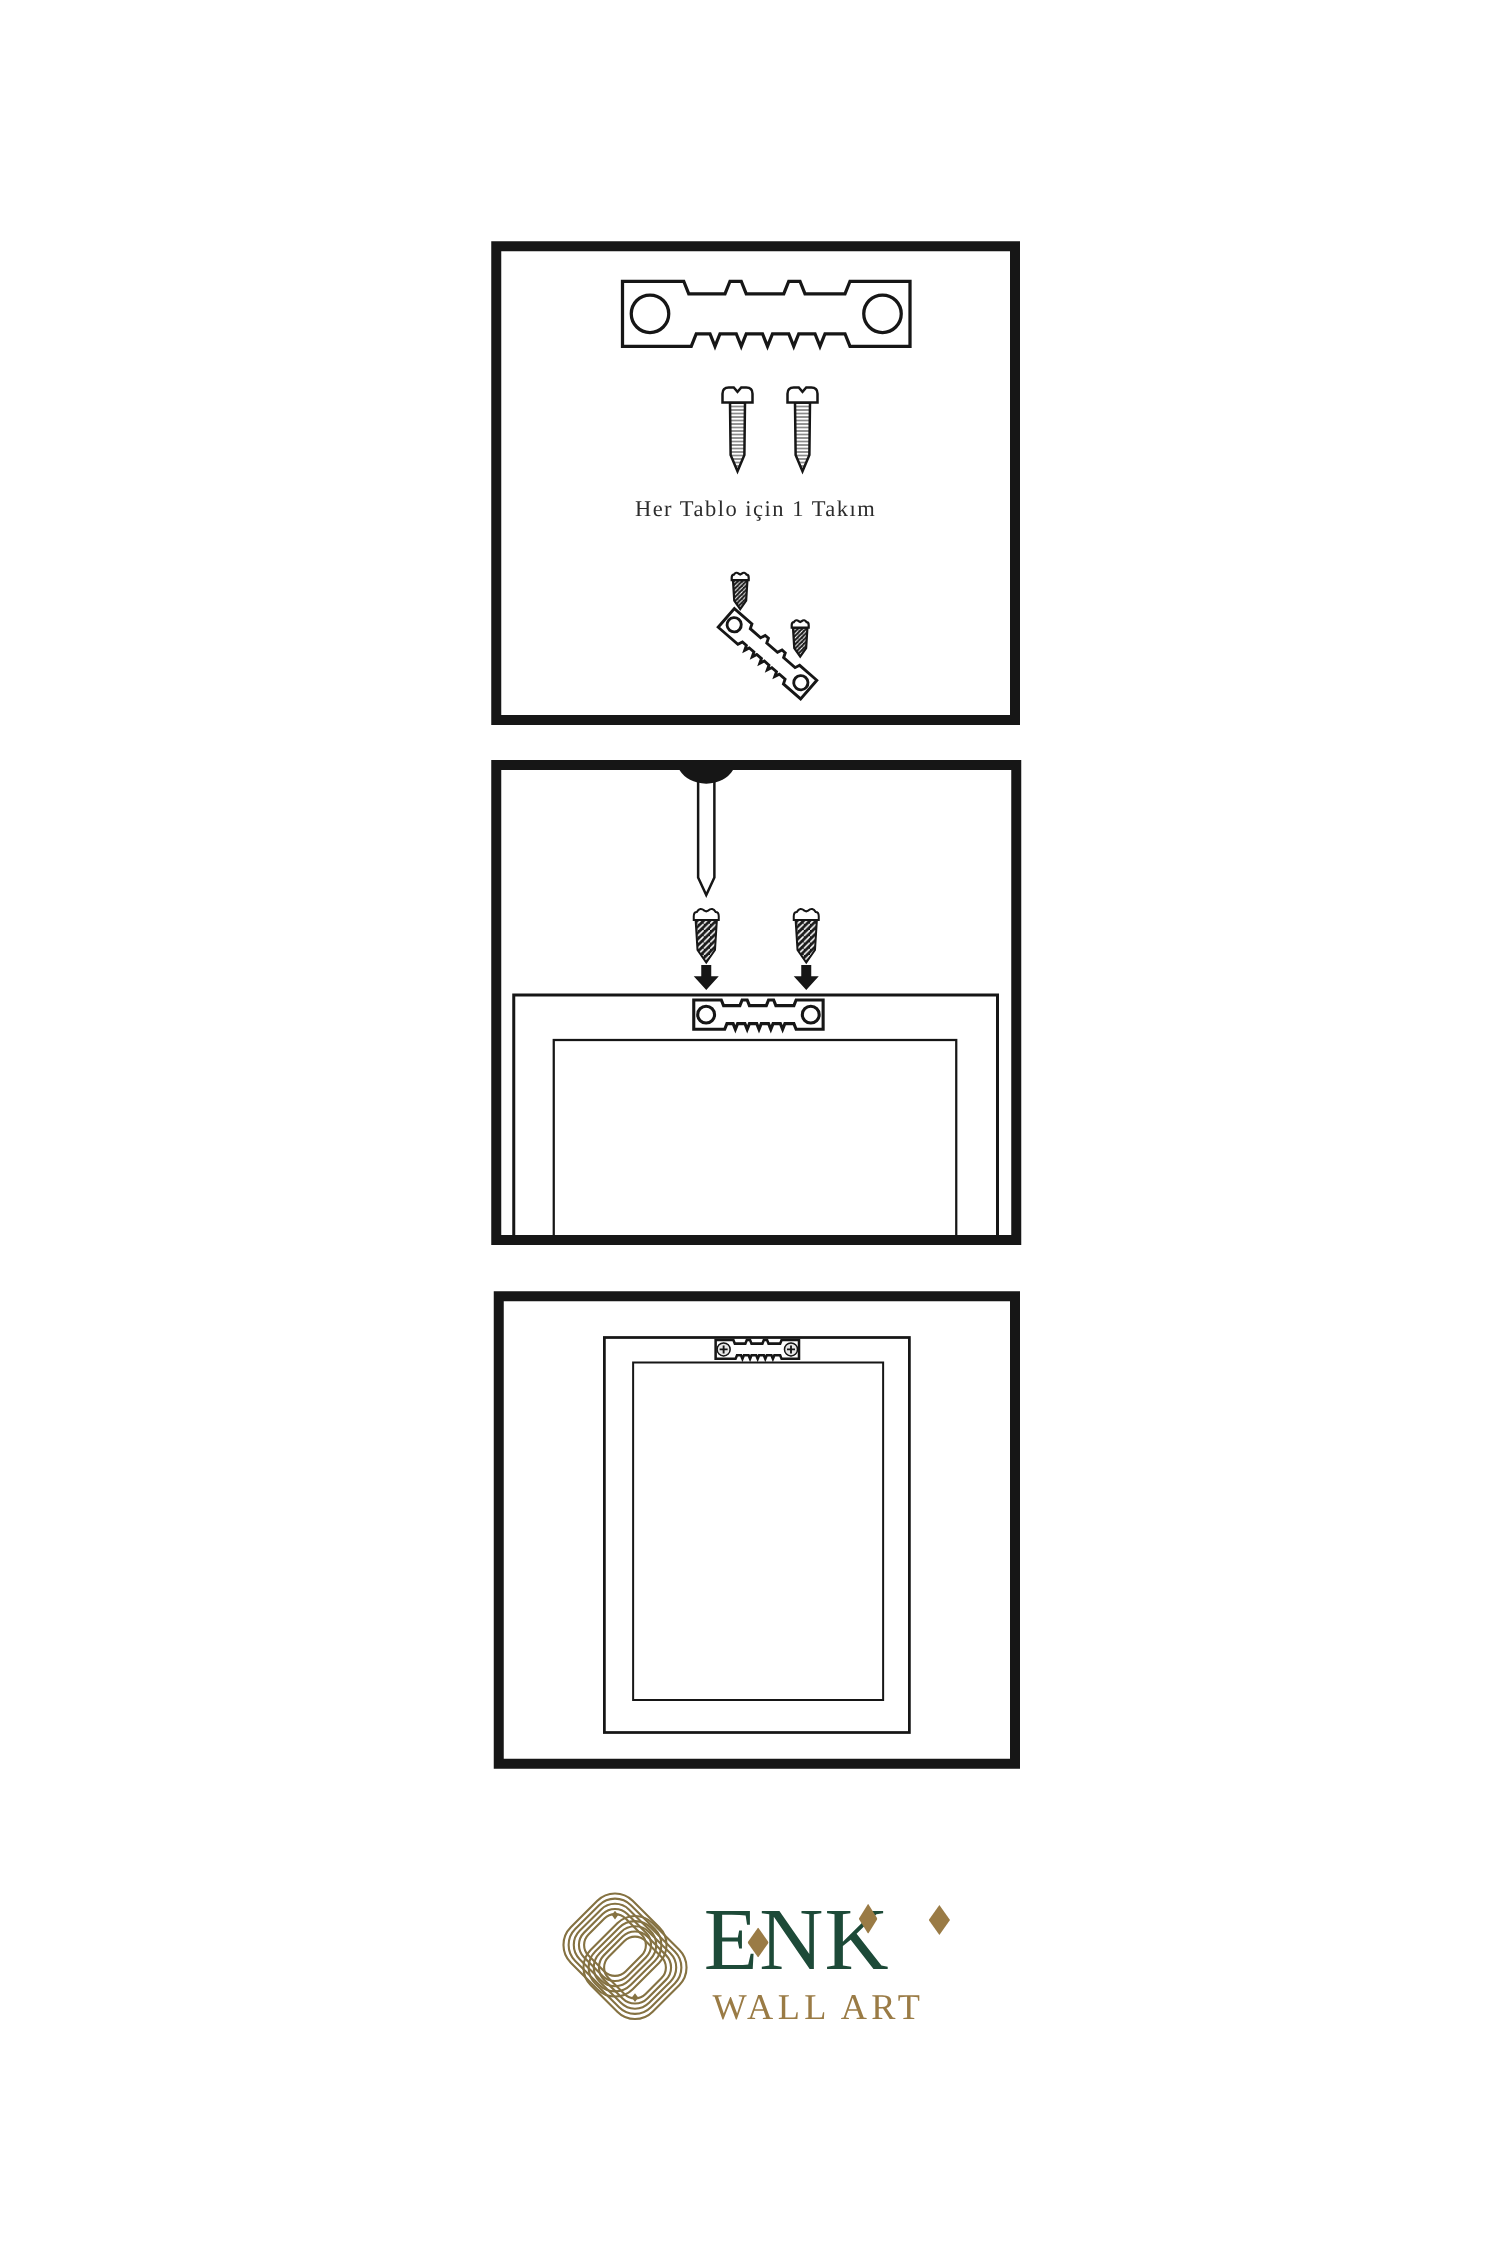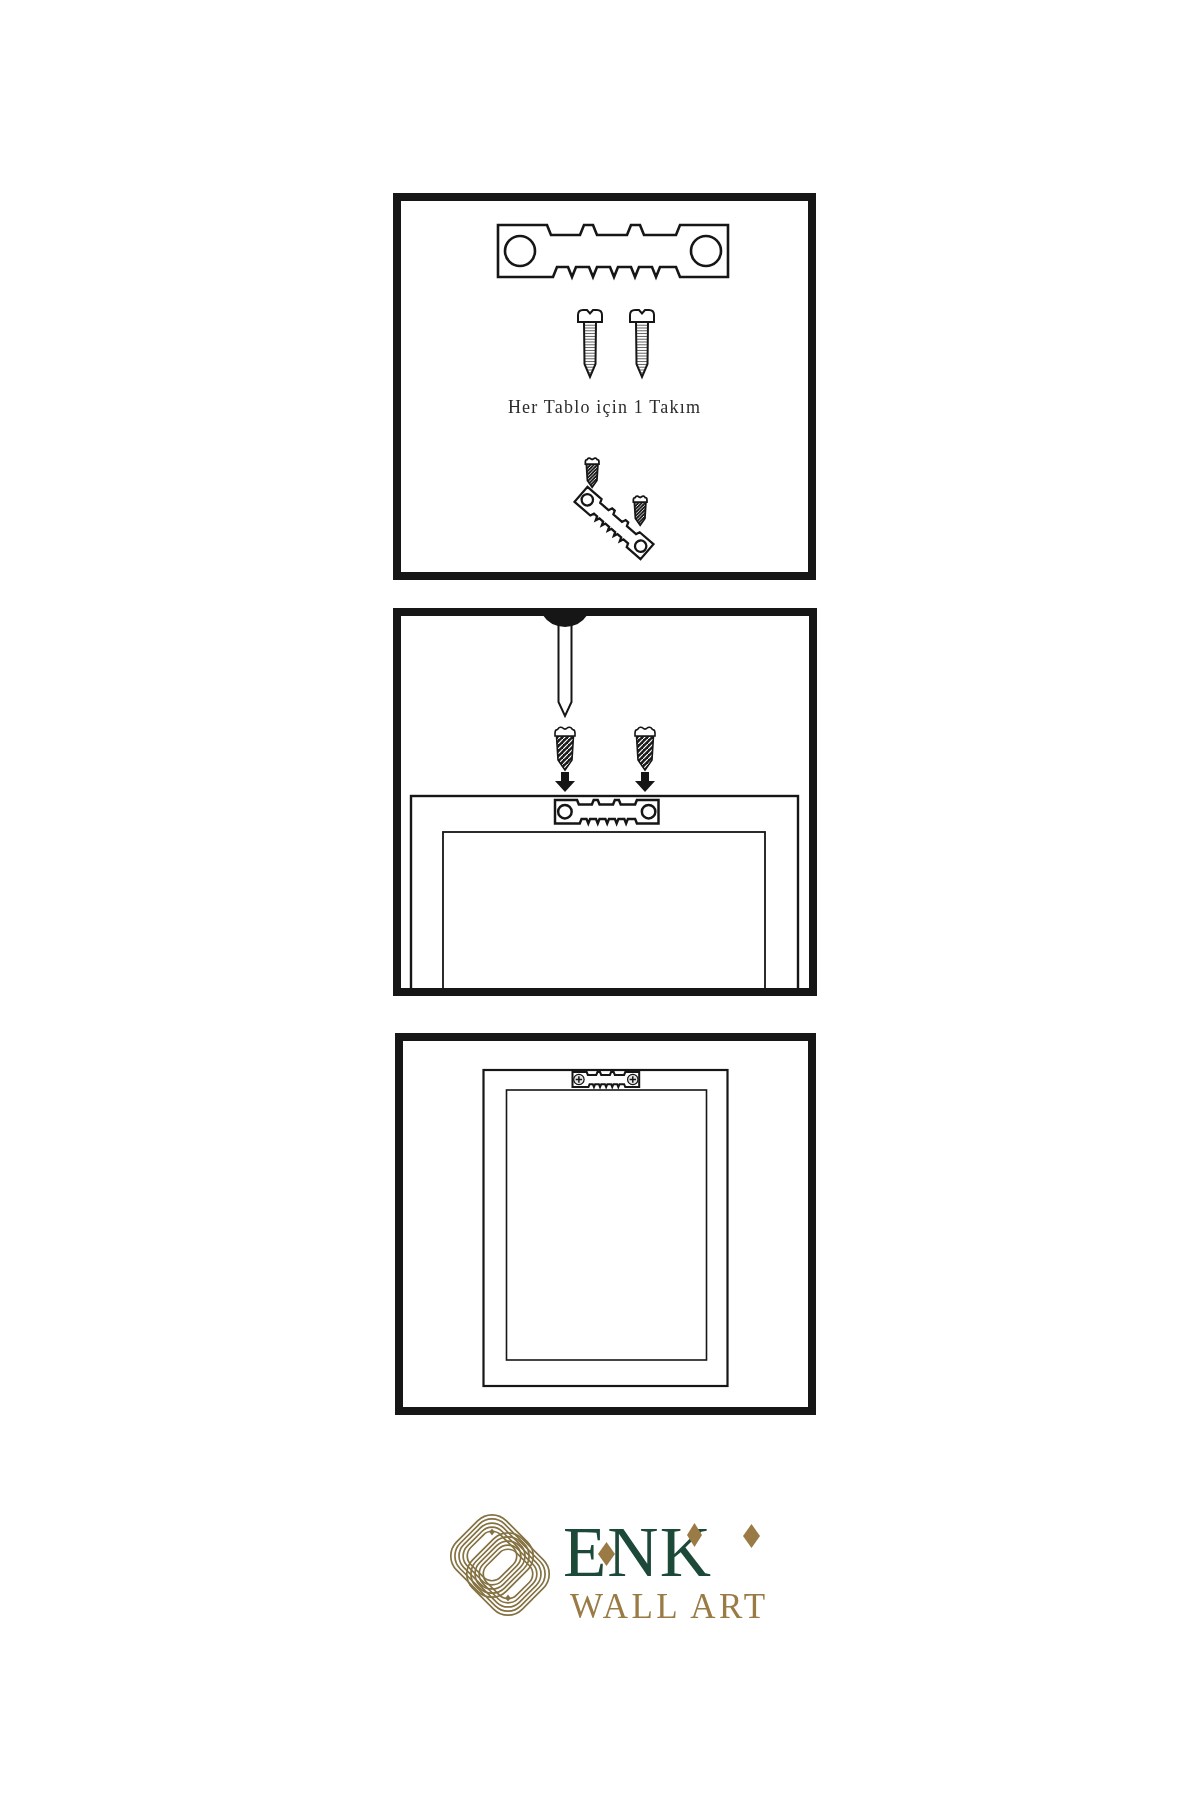--- a/index.html
+++ b/index.html
@@ -19,21 +19,21 @@
   #panel3{left:395px;top:1033px;width:421px;height:382px;}
   .caption{position:absolute;left:0;right:0;top:190px;text-align:center;
            font-size:18px;letter-spacing:1.2px;color:#2c2c2c;line-height:32px;}
   .ln{stroke:var(--line);}
   .wfill{fill:#ffffff;}
   .blk{fill:var(--line);}
   
   #knot{position:absolute;left:440px;top:1500px;width:120px;height:130px;}
   #wordmark{position:absolute;left:563px;top:1504px;font-size:71px;line-height:97px;
             letter-spacing:1px;color:var(--logo-green);font-weight:400;}
-  #wordsub{position:absolute;left:570px;top:1593px;font-size:35px;line-height:27px;
+  #wordsub{position:absolute;left:570px;top:1593px;font-size:29px;line-height:27px;
            letter-spacing:3.5px;color:var(--logo-gold);font-weight:400;}
   .dia{position:absolute;background:var(--logo-gold);
        clip-path:polygon(50% 0,100% 50%,50% 100%,0 50%);}
   #dia1{left:598px;top:1542px;width:17px;height:24px;}
   #dia2{left:687px;top:1523px;width:15px;height:24px;}
   #dia3{left:743px;top:1524px;width:17px;height:24px;}
 </style>
 </head>
 <body>
 

